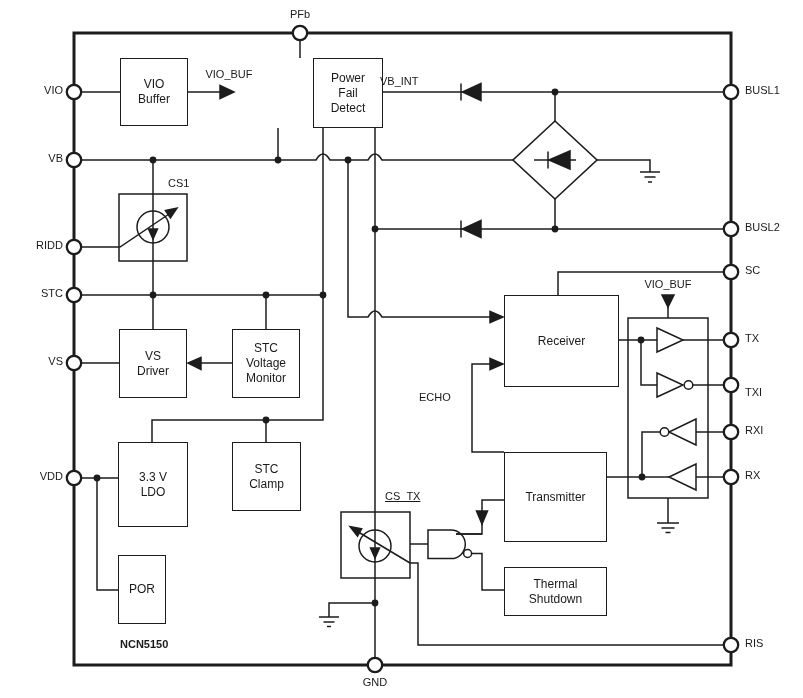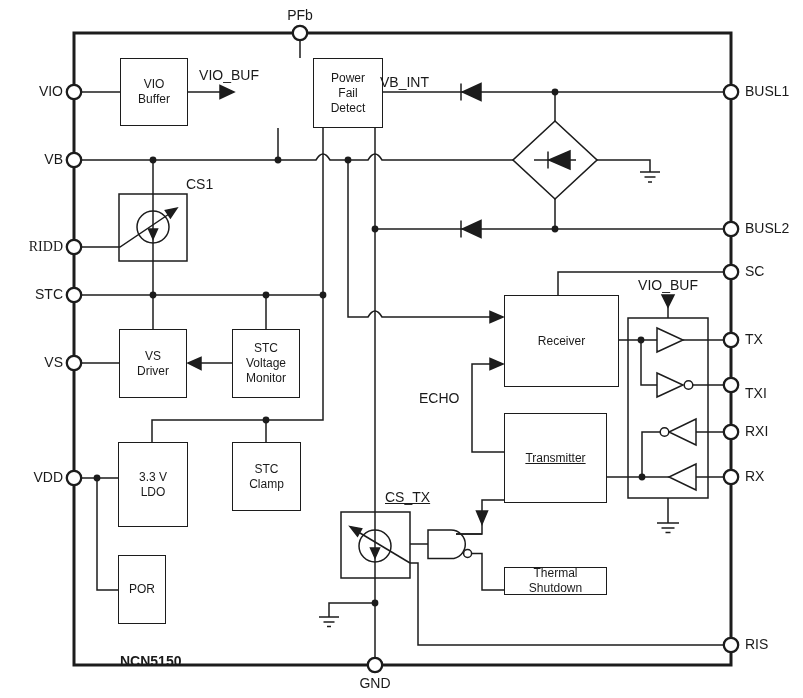--- a/index.html
+++ b/index.html
@@ -6,24 +6,24 @@
   .stage{
     position:relative;width:803px;height:698px;background:#ffffff;overflow:hidden;
     font-family:"Liberation Sans","DejaVu Sans",sans-serif;color:#1a1a1a;
   }
   .stage svg{position:absolute;left:0;top:0;}
   .blk{
     position:absolute;box-sizing:border-box;background:#ffffff;
     border:1.6px solid #1c1c1c;display:flex;align-items:center;justify-content:center;
     text-align:center;font-size:12px;line-height:1.25;white-space:pre-line;
   }
-  .lbl{position:absolute;font-size:14px;line-height:1.1;white-space:nowrap;}
+  .lbl{position:absolute;font-size:11px;line-height:1.1;white-space:nowrap;}
   .lbl.right-align{text-align:right;}
   .lbl.center{text-align:center;}
-  .lbl.bold{font-weight:bold;margin-top:16px;}
+  .lbl.bold{font-weight:bold;}
 </style>
 </head>
 <body>
 
 <div class="stage">
 
   <svg width="803" height="698" viewBox="0 0 803 698">
     <g stroke="#1c1c1c" stroke-width="1.5" fill="none">
 
       <rect x="74" y="33" width="657" height="632" stroke-width="3"></rect>
@@ -186,45 +186,45 @@
 Driver</div>
   <div class="blk" style="left:232px;top:329px;width:68px;height:69px;">STC
 Voltage
 Monitor</div>
   <div class="blk" style="left:118px;top:442px;width:70px;height:85px;">3.3 V
 LDO</div>
   <div class="blk" style="left:232px;top:442px;width:69px;height:69px;">STC
 Clamp</div>
   <div class="blk" style="left:118px;top:555px;width:48px;height:69px;">POR</div>
   <div class="blk" style="left:504px;top:295px;width:115px;height:92px;">Receiver</div>
-  <div class="blk" style="left:504px;top:413px;width:103px;height:90px;text-decoration:underline;">Transmitter</div>
-  <div class="blk" style="left:504px;top:567px;width:103px;height:28px;">Thermal
+  <div class="blk" style="left:504px;top:452px;width:103px;height:90px;">Transmitter</div>
+  <div class="blk" style="left:504px;top:567px;width:103px;height:49px;">Thermal
 Shutdown</div>
 
   <div class="lbl center" style="left:270px;top:8px;width:60px;">PFb</div>
   <div class="lbl center" style="left:345px;top:676px;width:60px;">GND</div>
 
   <div class="lbl right-align" style="left:0;width:63px;top:84px;">VIO</div>
   <div class="lbl right-align" style="left:0;width:63px;top:152px;">VB</div>
-  <div class="lbl right-align" style="left:0;width:63px;top:239px;font-family:Liberation Serif, serif;">RIDD</div>
+  <div class="lbl right-align" style="left:0;width:63px;top:239px;">RIDD</div>
   <div class="lbl right-align" style="left:0;width:63px;top:287px;">STC</div>
   <div class="lbl right-align" style="left:0;width:63px;top:355px;">VS</div>
   <div class="lbl right-align" style="left:0;width:63px;top:470px;">VDD</div>
 
   <div class="lbl" style="left:745px;top:84px;">BUSL1</div>
   <div class="lbl" style="left:745px;top:221px;">BUSL2</div>
   <div class="lbl" style="left:745px;top:264px;">SC</div>
   <div class="lbl" style="left:745px;top:332px;">TX</div>
   <div class="lbl" style="left:745px;top:377px;margin-top:9px;">TXI</div>
   <div class="lbl" style="left:745px;top:424px;">RXI</div>
   <div class="lbl" style="left:745px;top:469px;">RX</div>
   <div class="lbl" style="left:745px;top:637px;">RIS</div>
 
   <div class="lbl center" style="left:198px;top:68px;width:62px;">VIO_BUF</div>
   <div class="lbl" style="left:380px;top:75px;">VB_INT</div>
-  <div class="lbl" style="left:168px;top:177px;margin-left:18px;">CS1</div>
+  <div class="lbl" style="left:168px;top:177px;">CS1</div>
   <div class="lbl" style="left:419px;top:391px;">ECHO</div>
   <div class="lbl" style="left:385px;top:490px;text-decoration:underline;">CS_TX</div>
   <div class="lbl center" style="left:637px;top:278px;width:62px;">VIO_BUF</div>
 
   <div class="lbl bold" style="left:120px;top:638px;">NCN5150</div>
 
 </div>
 
 </body></html>

